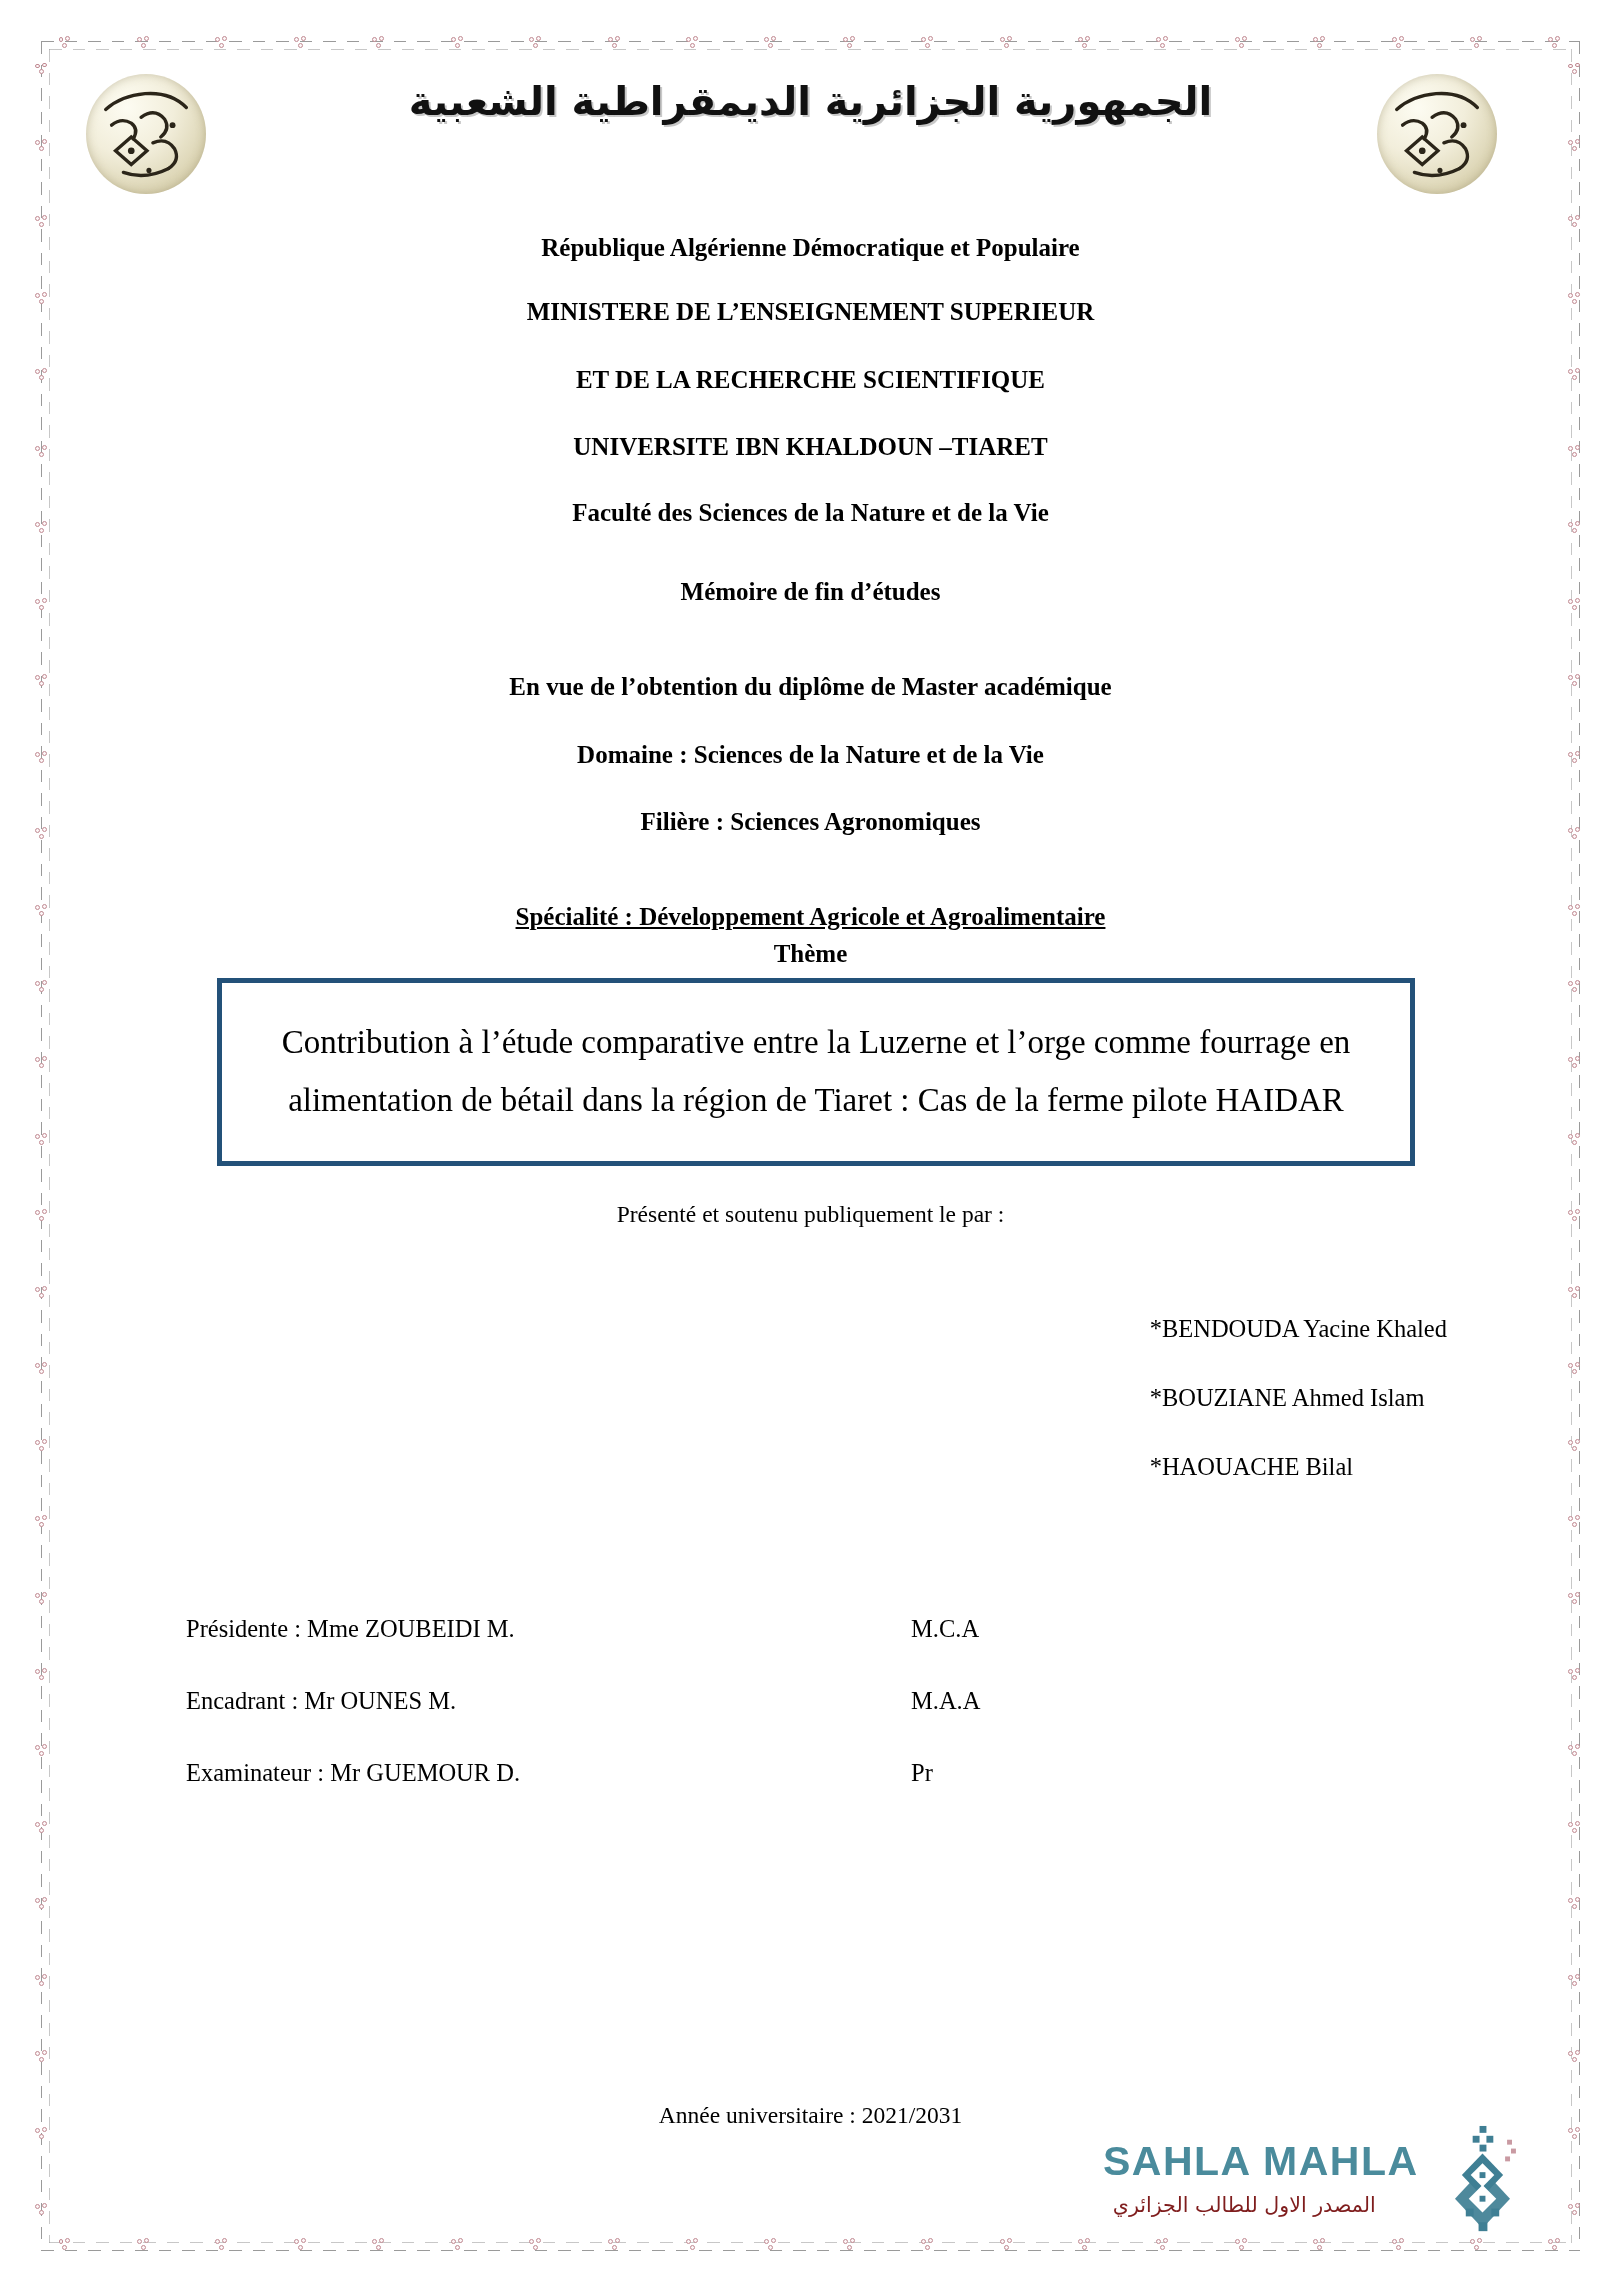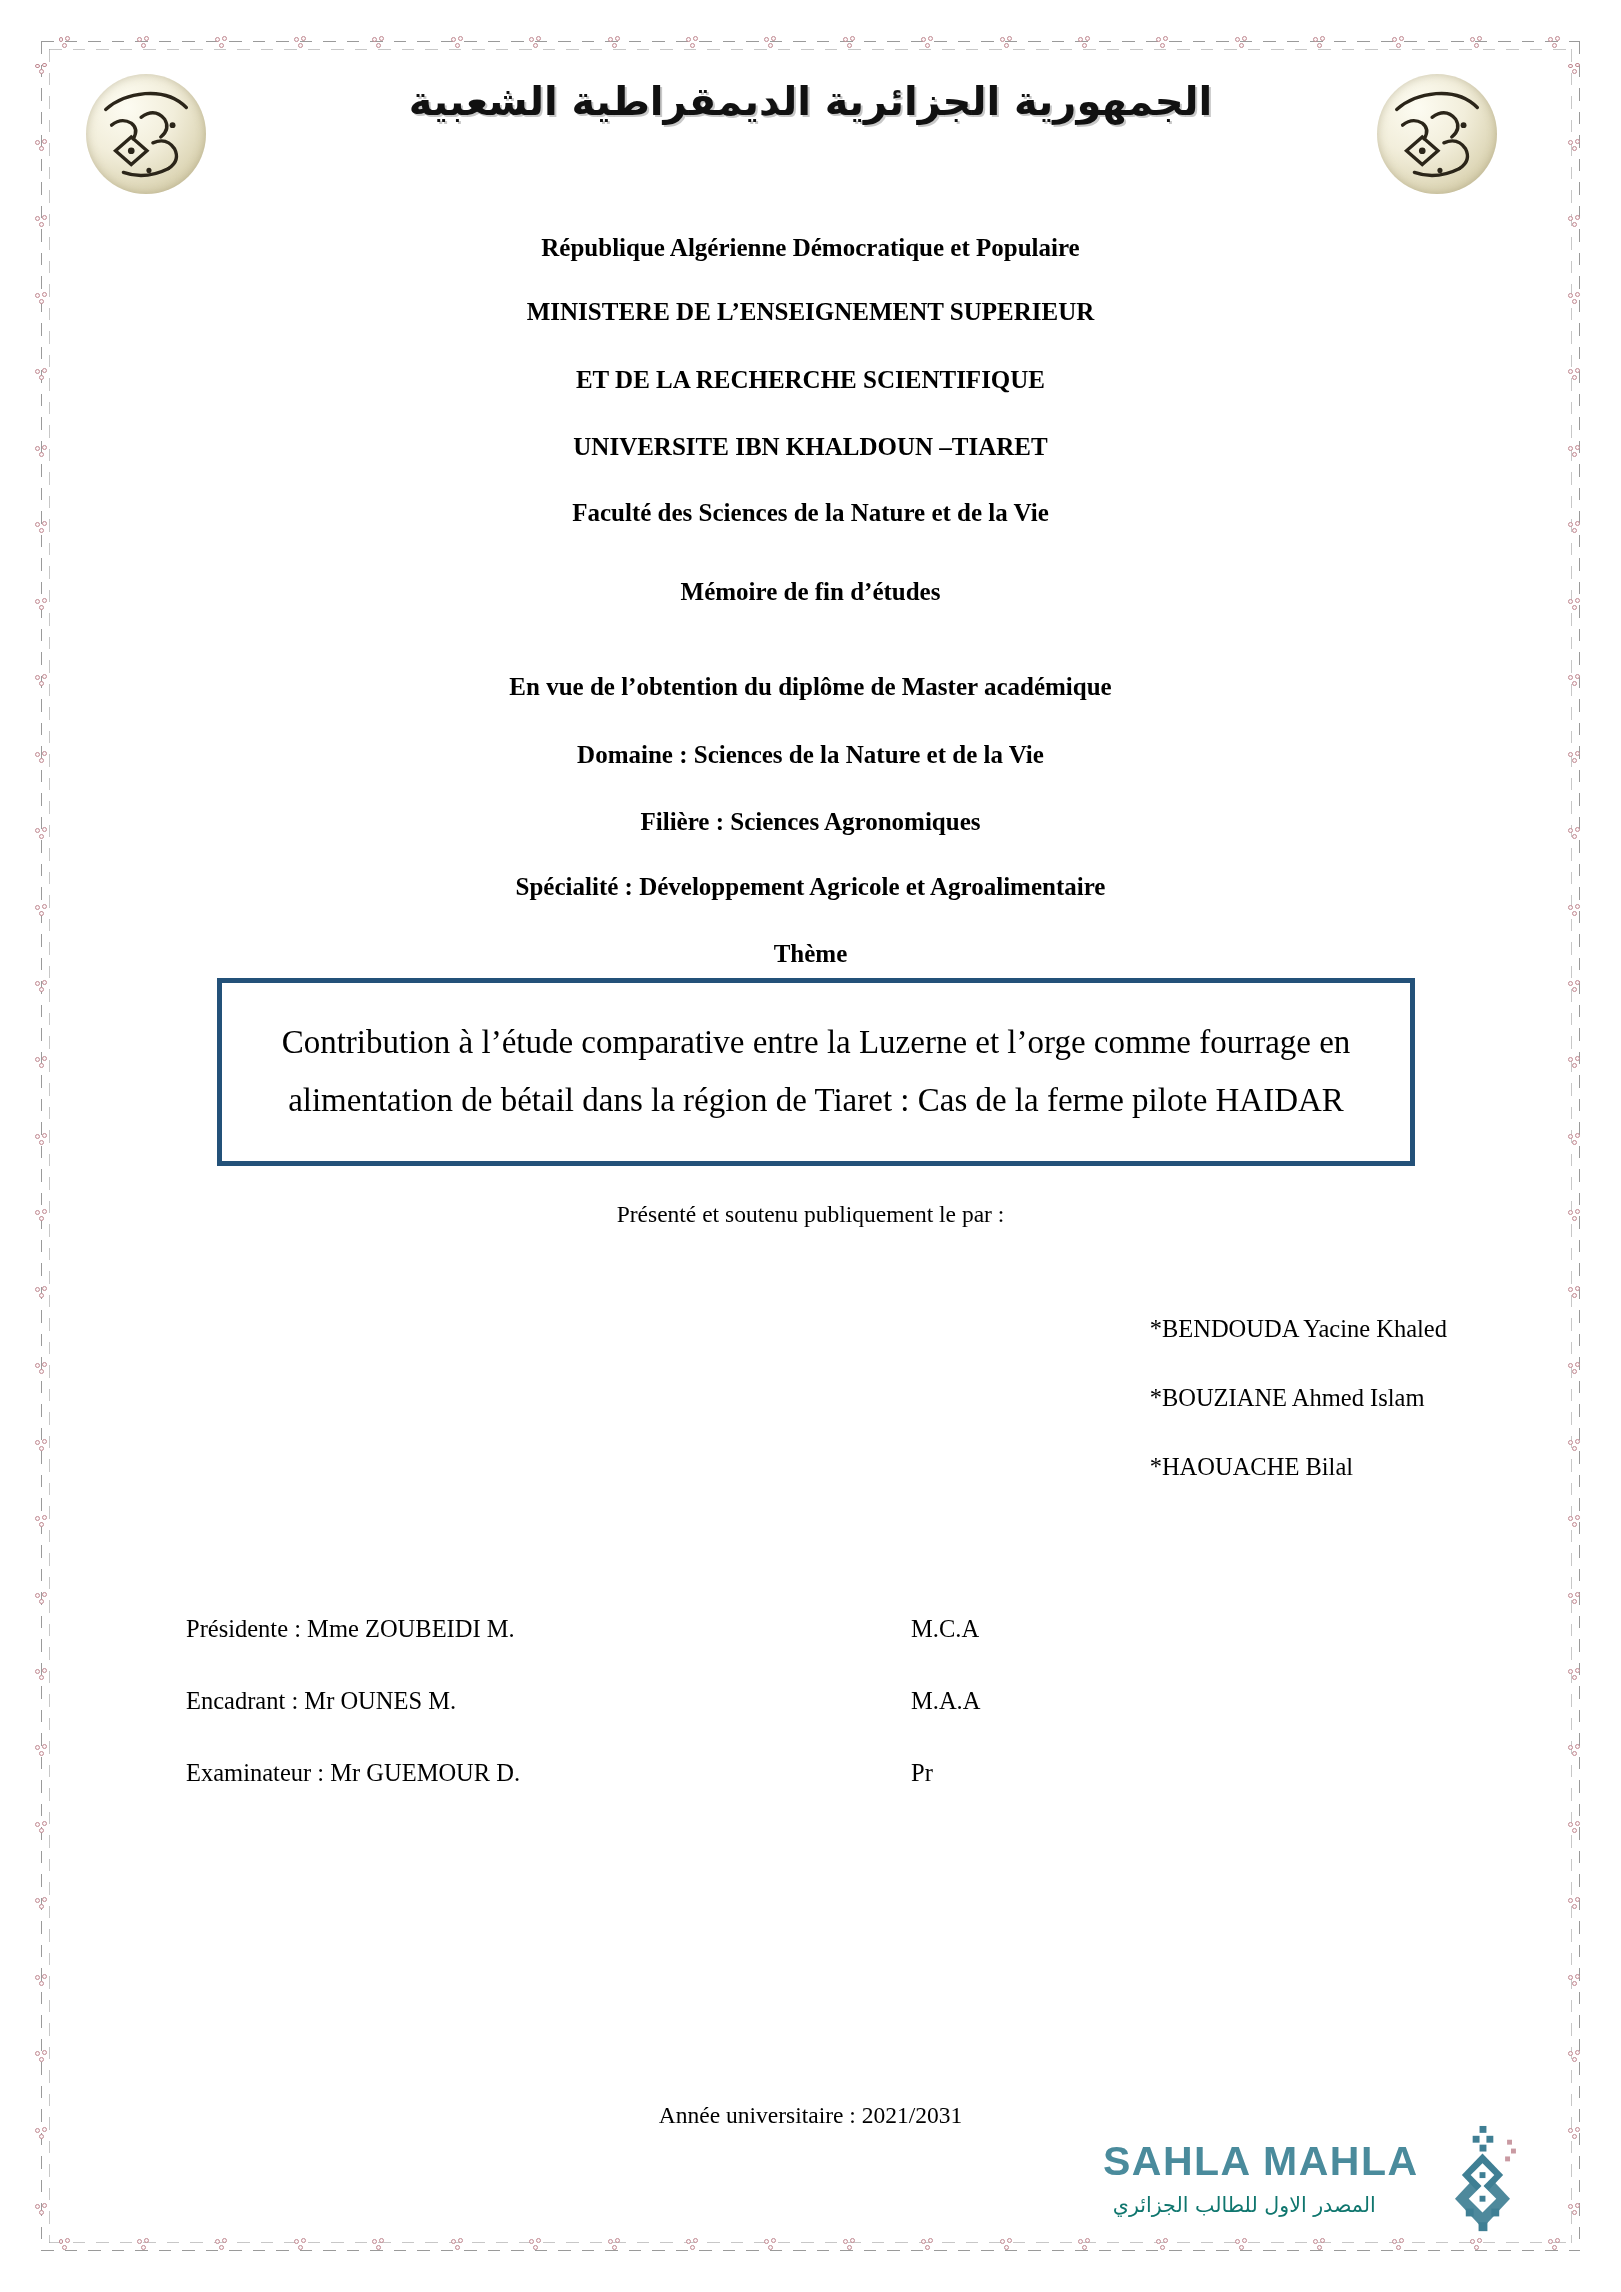--- a/index.html
+++ b/index.html
@@ -152,21 +152,21 @@
     font-size: 41px;
     font-weight: 700;
     color: #4a8b9c;
     letter-spacing: 1.5px;
     white-space: nowrap;
   }
   #sahla-arabic {
     position:absolute; left:9.8px; top:61px;
     font-family:"DejaVu Sans", sans-serif;
     font-size: 20.6px;
-    color:#0f766e;
+    color:#7f1d1d;
     direction: rtl;
     white-space:nowrap;
   }
   #sahla-ornament { position:absolute; left: 345px; top: -7.8px; }
 </style>
 </head>
 <body>
 
 <div id="page-border">
   <div class="border-line bl-top"></div>
@@ -728,21 +728,21 @@
 </div>
 <div class="center-block" style="top:674px;">
   <p class="hline">En vue de l’obtention du diplôme de Master académique</p>
 </div>
 <div class="center-block" style="top:742px;">
   <p class="hline">Domaine : Sciences de la Nature et de la Vie</p>
 </div>
 <div class="center-block" style="top:809px;">
   <p class="hline">Filière : Sciences Agronomiques</p>
 </div>
-<div class="center-block" style="top:874px;">
+<div class="center-block" style="top:904px;text-decoration:underline;">
   <p class="hline">Spécialité : Développement Agricole et Agroalimentaire</p>
 </div>
 <div class="center-block" style="top:941px;">
   <p class="hline">Thème</p>
 </div>
 
 <div id="title-box">
   <div id="title-text">Contribution à l’étude comparative entre la Luzerne et l’orge comme fourrage en alimentation de bétail dans la région de Tiaret : Cas de la ferme pilote HAIDAR</div>
 </div>
 

